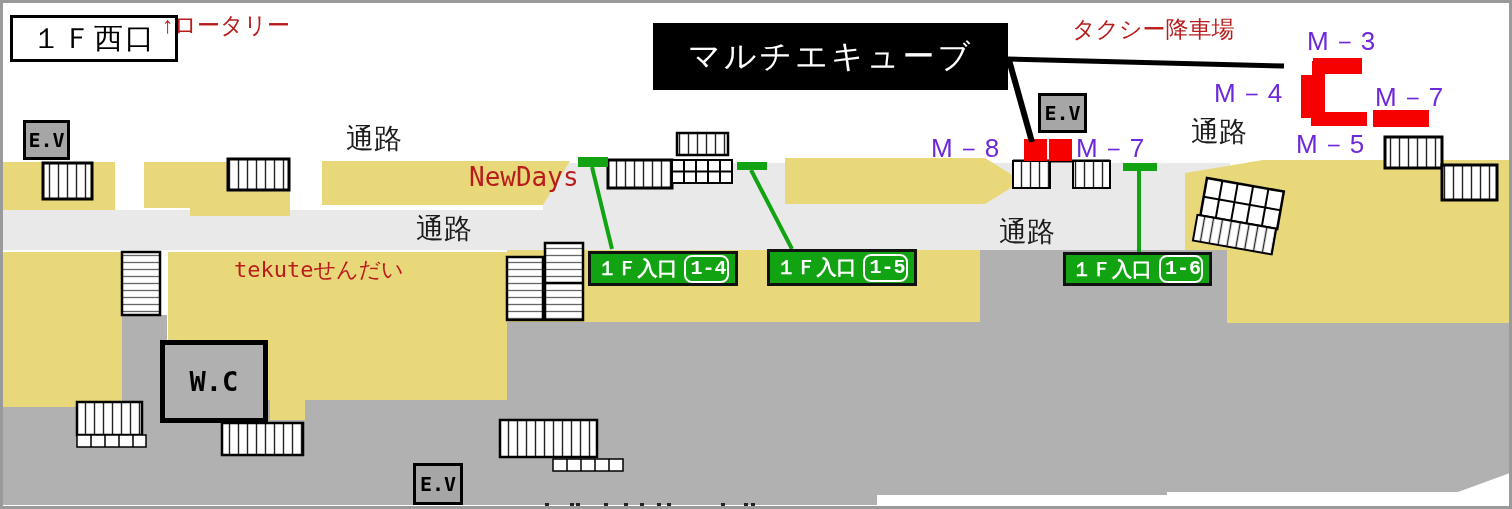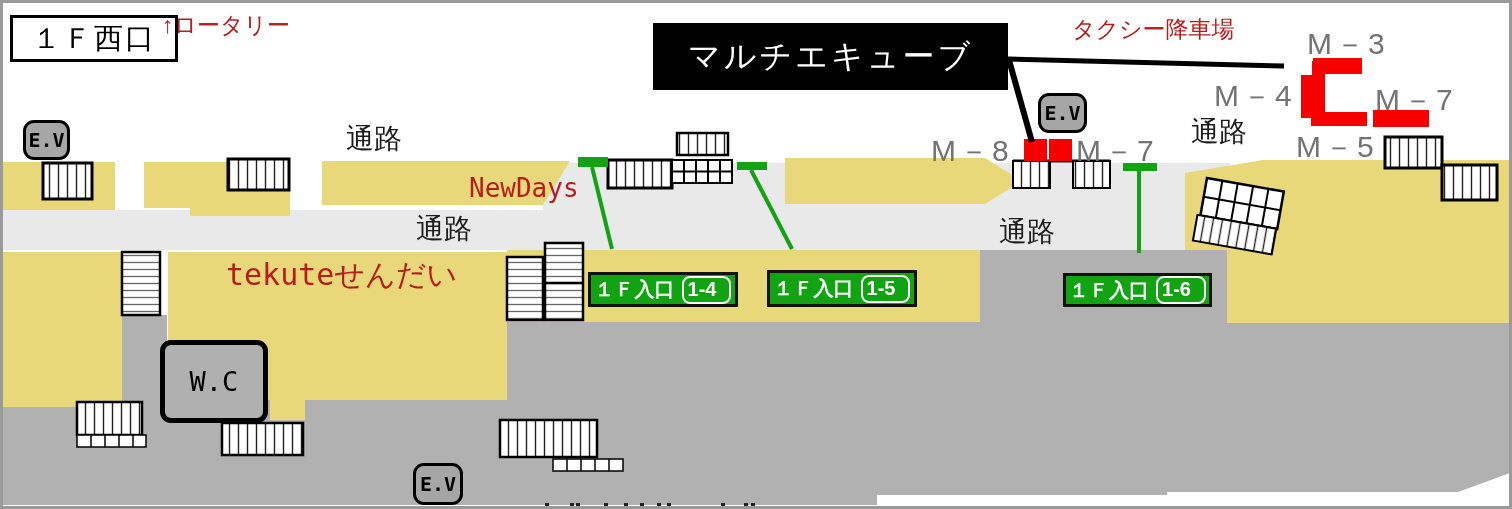--- a/index.html
+++ b/index.html
@@ -1,34 +1,34 @@
 <!DOCTYPE html>
 <html><head>
 <meta charset="utf-8">
 <style>
   html,body{margin:0;padding:0;background:#fff;}
   #stage{position:relative;width:1512px;height:509px;background:#fff;overflow:hidden;
          font-family:"Liberation Sans","DejaVu Sans",sans-serif;}
   #map-svg{position:absolute;left:0;top:0;}
   .txt{position:absolute;color:#b91c1c;white-space:nowrap;line-height:1.1;}
-  .mlabel{font-size:30px;letter-spacing:3px;color:#737373;}
+  .mlabel{font-size:26px;letter-spacing:3px;color:#6d28d9;}
   .corridor{font-size:28px;color:#1c1c1c;}
-  .mono{font-family:"DejaVu Sans Mono","Liberation Mono",monospace;border-radius:11px;}
+  .mono{font-family:"DejaVu Sans Mono","Liberation Mono",monospace;}
   .box{position:absolute;display:flex;align-items:center;justify-content:center;box-sizing:border-box;}
   #title-box{left:10px;top:15px;width:168px;height:47px;border:3px solid #000;background:#fff;
              font-size:29px;letter-spacing:2px;}
   #banner{left:653px;top:23px;width:355px;height:67px;background:#000;color:#fff;
           font-size:32px;letter-spacing:3px;}
   .ev{border:3px solid #000;background:#a6a6a6;font-size:20px;font-weight:bold;}
   #wc-box{left:160px;top:340px;width:108px;height:83px;border:5px solid #000;background:#b0b0b0;
-          font-size:27px;font-weight:normal;}
+          font-size:27px;font-weight:bold;}
   .entrance{background:#12a312;border:3px solid #111;color:#fff;font-size:20px;font-weight:bold;
-            display:flex;align-items:center;justify-content:center;gap:7px;margin-top:21px;}
-  .entrance .num{border:2px solid #fff;border-radius:8px;padding:0 13px 1px 4px;
-                 font-family:Liberation Sans, sans-serif;font-weight:bold;}
+            display:flex;align-items:center;justify-content:center;gap:7px;}
+  .entrance .num{border:2px solid #fff;border-radius:8px;padding:0 0 1px 4px;
+                 font-family:Liberation Mono, monospace;font-weight:bold;}
 </style>
 </head>
 <body>
 
 <div id="stage">
 
   <svg id="map-svg" width="1512" height="509" viewBox="0 0 1512 509">
     <defs>
       <pattern id="pv" width="9" height="10" patternUnits="userSpaceOnUse">
         <rect width="9" height="10" fill="#fff"></rect>
@@ -168,22 +168,22 @@
   <div class="txt mlabel" style="left:1375px;top:83px">M－7</div>
   <div class="txt mlabel" style="left:1296px;top:130px">M－5</div>
   <div class="txt mlabel" style="left:1076px;top:134px">M－7</div>
   <div class="txt mlabel" style="left:931px;top:134px">M－8</div>
 
   <div class="txt corridor" style="left:346px;top:124px">通路</div>
   <div class="txt corridor" style="left:416px;top:214px">通路</div>
   <div class="txt corridor" style="left:999px;top:217px">通路</div>
   <div class="txt corridor" style="left:1191px;top:117px">通路</div>
 
-  <div class="txt mono" style="left:469px;top:174px;font-size:26px">NewDays</div>
-  <div class="txt mono" style="left:226px;top:258px;font-size:30px">tekuteせんだい</div>
+  <div class="txt mono" style="left:469px;top:163px;font-size:26px">NewDays</div>
+  <div class="txt mono" style="left:234px;top:258px;font-size:22px">tekuteせんだい</div>
 
   <div id="wc-box" class="box mono">
     <span>W.C</span>
   </div>
 
   <div class="box ev mono" style="left:23px;top:120px;width:47px;height:40px">
     <span>E.V</span>
   </div>
   <div class="box ev mono" style="left:413px;top:463px;width:50px;height:42px">
     <span>E.V</span>

